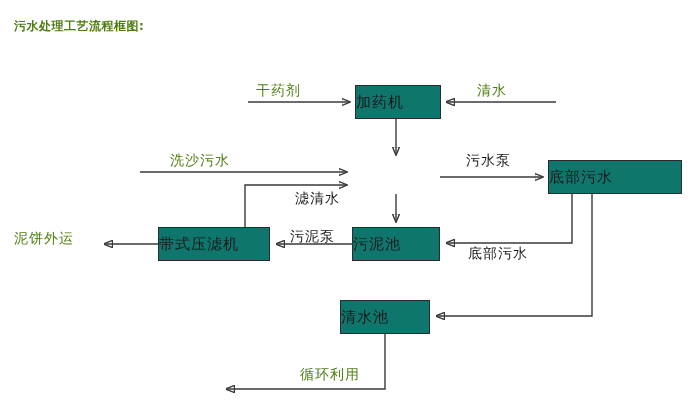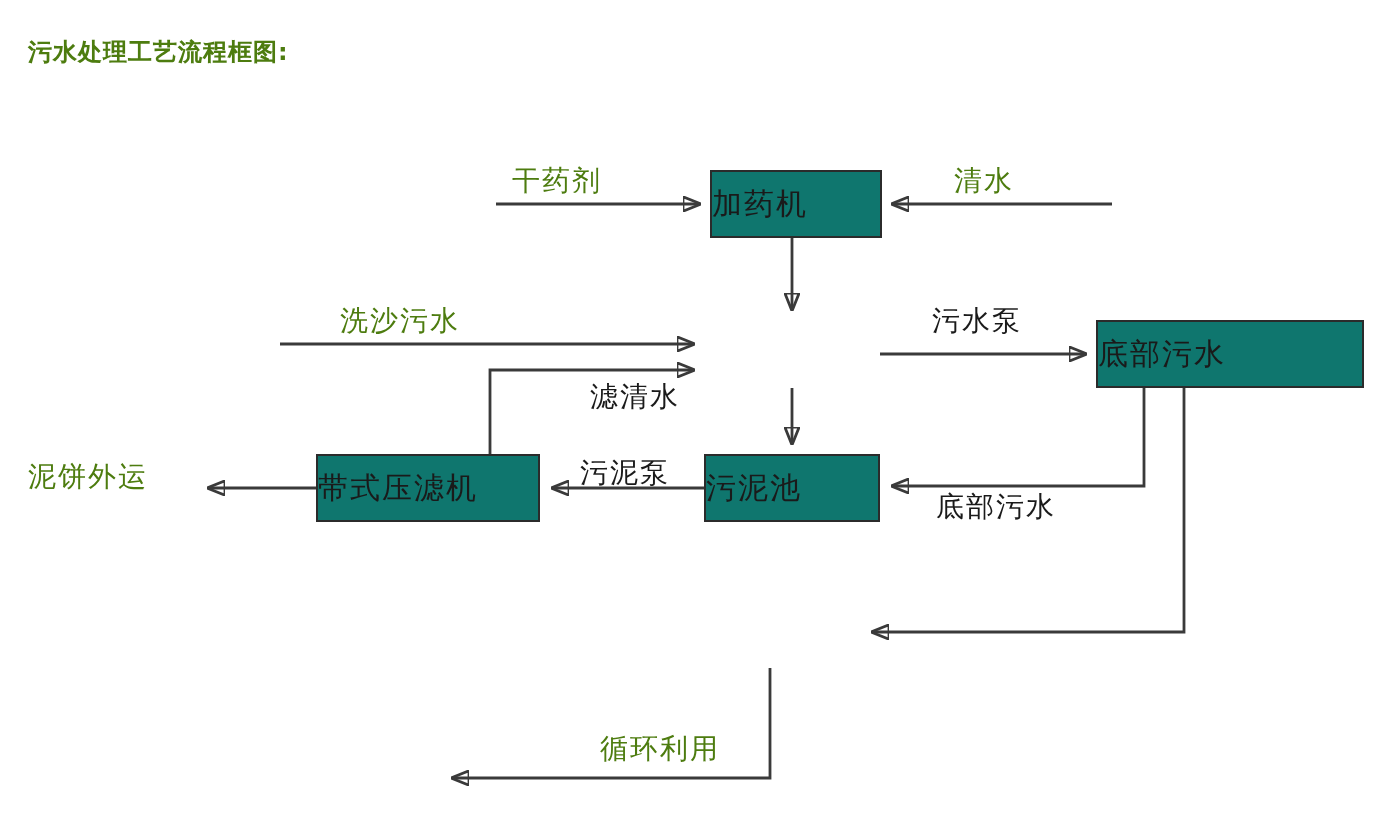--- a/index.html
+++ b/index.html
@@ -124,20 +124,23 @@
   </div>
 
   <div class="node" style="left:352px; top:227px; width:88px; height:34px;">
     <span>污泥池</span>
   </div>
 
   <div class="node" style="left:158px; top:227px; width:112px; height:34px;">
     <span>带式压滤机</span>
   </div>
 
+  <div class="node" style="left:340px; top:300px; width:90px; height:34px;">
+    <span>清水池</span>
+  </div>
 
   <div class="term-label" style="left:256px; top:82px;">干药剂</div>
 
   <div class="term-label" style="left:477px; top:82px;">清水</div>
 
   <div class="term-label" style="left:170px; top:152px;">洗沙污水</div>
 
   <div class="term-label" style="left:14px; top:230px;">泥饼外运</div>
 
   <div class="term-label" style="left:258px; top:366px;margin-left:42px;">循环利用</div>

